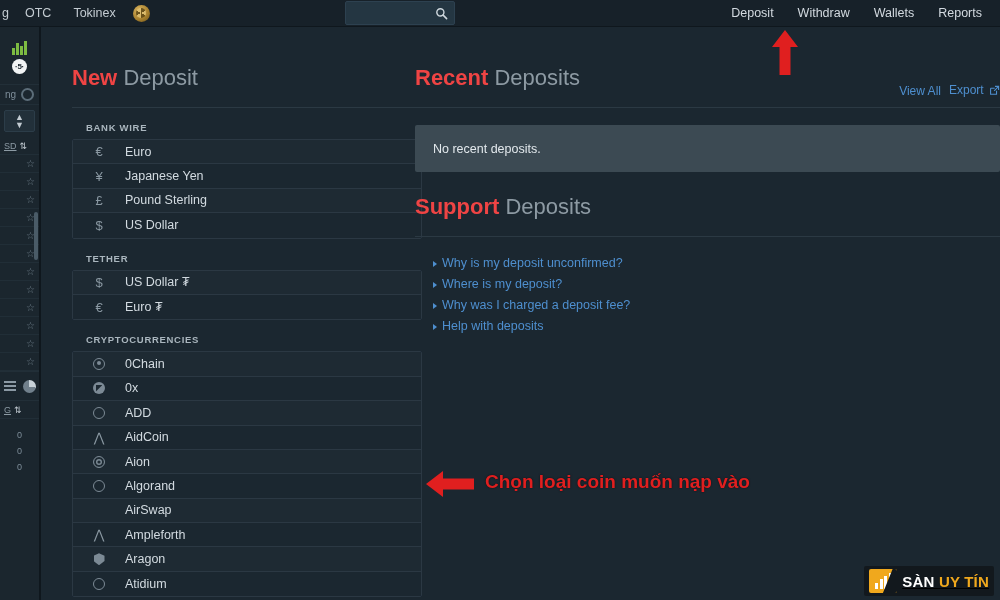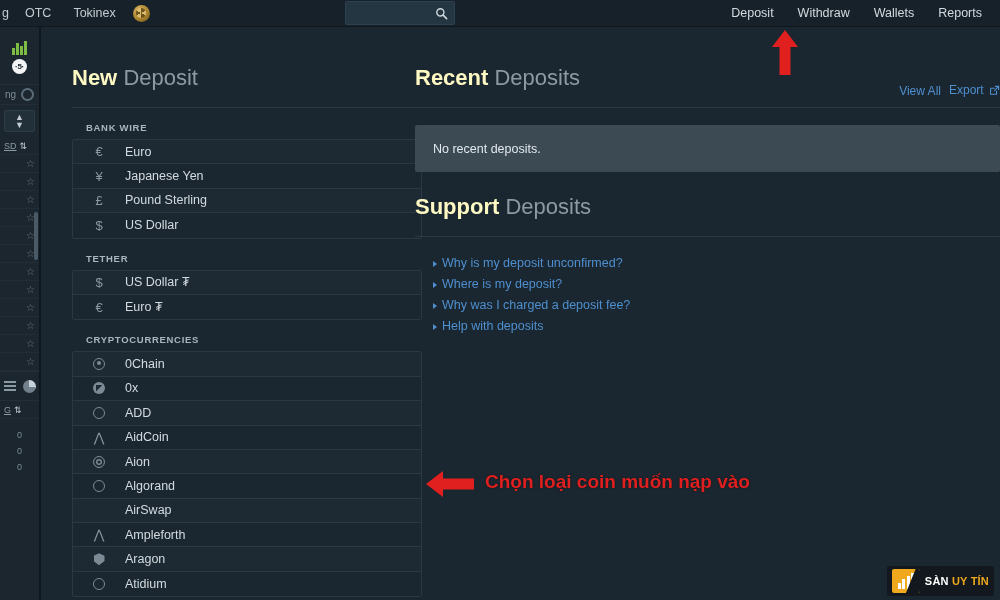--- a/index.html
+++ b/index.html
@@ -101,21 +101,21 @@
   .lr-numcol div { color: #7d8d99; font-size: 9px; text-align: center; line-height: 16px; }
 
   
   .content { position: absolute; left: 40px; top: 27px; width: 960px; height: 573px; }
   .divider-v { position: absolute; left: 0; top: 0; width: 1px; height: 573px; background: #0f171d; }
 
   .panel-left { position: absolute; left: 32px; top: 0; width: 350px; height: 573px; overflow: hidden; }
   .panel-right { position: absolute; left: 375px; top: 0; width: 585px; height: 573px; }
 
   .h-title { font-size: 22px; font-weight: normal; padding-top: 38px; }
-  .h-title .strong { color: #fef9c3; font-weight: bold; }
+  .h-title .strong { color: #ef4444; font-weight: bold; }
   .h-title .light { color: #8d9aa3; }
   .h-rule { height: 1px; background: #2b3943; margin-top: 16px; }
 
   .group-label {
     color: #aab6be; font-size: 9.5px; font-weight: bold; letter-spacing: .7px;
     margin: 14px 0 6px 14px;
   }
   .list { border: 1px solid #2b3843; border-radius: 2px; overflow: hidden; }
   .list-row {
     display: flex; align-items: center; height: 24.4px;
@@ -183,21 +183,21 @@
   .wm-logo {
     width: 28px; height: 24px; background: #f0a81d; border-radius: 2px;
     position: relative; display: flex; align-items: flex-end; justify-content: center;
     gap: 1.5px; padding-bottom: 4px; overflow: hidden;
   }
   .wm-logo i { display: block; width: 3px; background: #fff; }
   .wm-logo::after {
     content: ""; position: absolute; right: -7px; top: -3px; width: 16px; height: 32px;
     background: #12181d; transform: rotate(22deg);
   }
-  .wm-text { font-size: 11px; font-weight: bold; letter-spacing: .2px; }
+  .wm-text { font-size: 15px; font-weight: bold; letter-spacing: .2px; text-decoration: underline; }
   .wm-text .w1 { color: #ffffff; }
   .wm-text .w2 { color: #f0a81d; }
 </style>
 </head>
 <body>
 
 <div id="app">
 
   <div class="topbar">
     <div class="nav-left">

